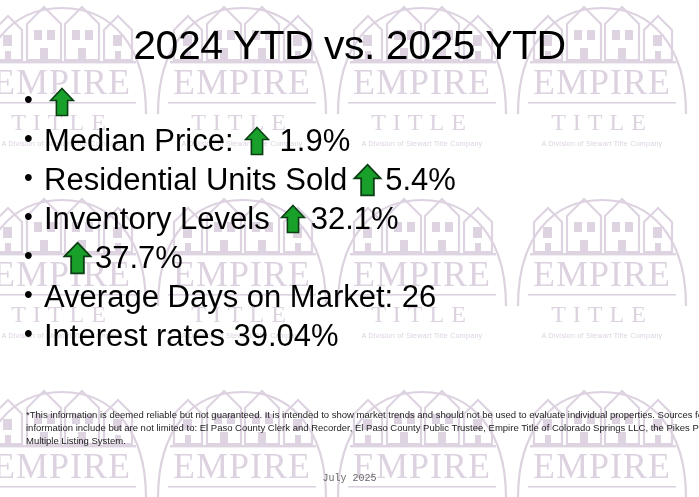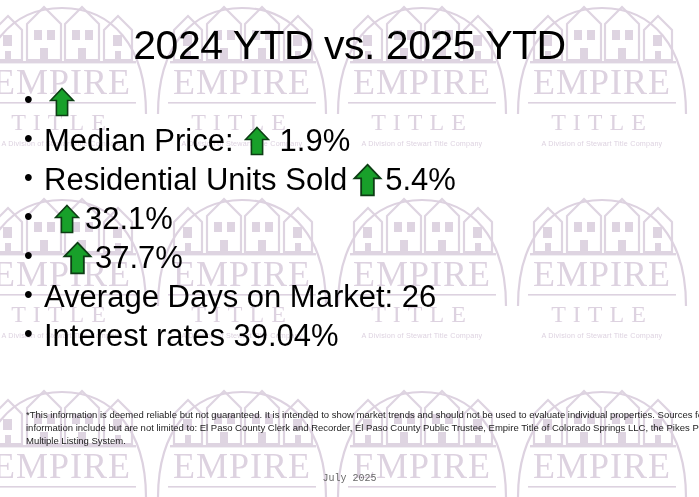--- a/index.html
+++ b/index.html
@@ -553,20 +553,21 @@
           <span class="arrow-wrap">
             <svg width="31" height="34" viewBox="0 0 26 30">
               <path d="M13 1.5 L24.5 13.5 L18.6 13.5 L18.6 28.5 L7.4 28.5 L7.4 13.5 L1.5 13.5 Z" fill="#18a02a" stroke="#0d3d14" stroke-width="1.6" stroke-linejoin="miter"></path>
             </svg>
           </span>
           <span class="gap-xs"></span>
           <span class="bullet-value">5.4%</span>
         </li>
         <li class="bullet-row">
           <span class="bullet-dot">•</span>
+          <span class="bullet-label">Inventory Levels</span>
           <span class="gap-md"></span>
           <span class="arrow-wrap">
             <svg width="26" height="30" viewBox="0 0 26 30">
               <path d="M13 1.5 L24.5 13.5 L18.6 13.5 L18.6 28.5 L7.4 28.5 L7.4 13.5 L1.5 13.5 Z" fill="#18a02a" stroke="#0d3d14" stroke-width="1.6" stroke-linejoin="miter"></path>
             </svg>
           </span>
           <span class="gap-sm"></span>
           <span class="bullet-value">32.1%</span>
         </li>
         <li class="bullet-row">

